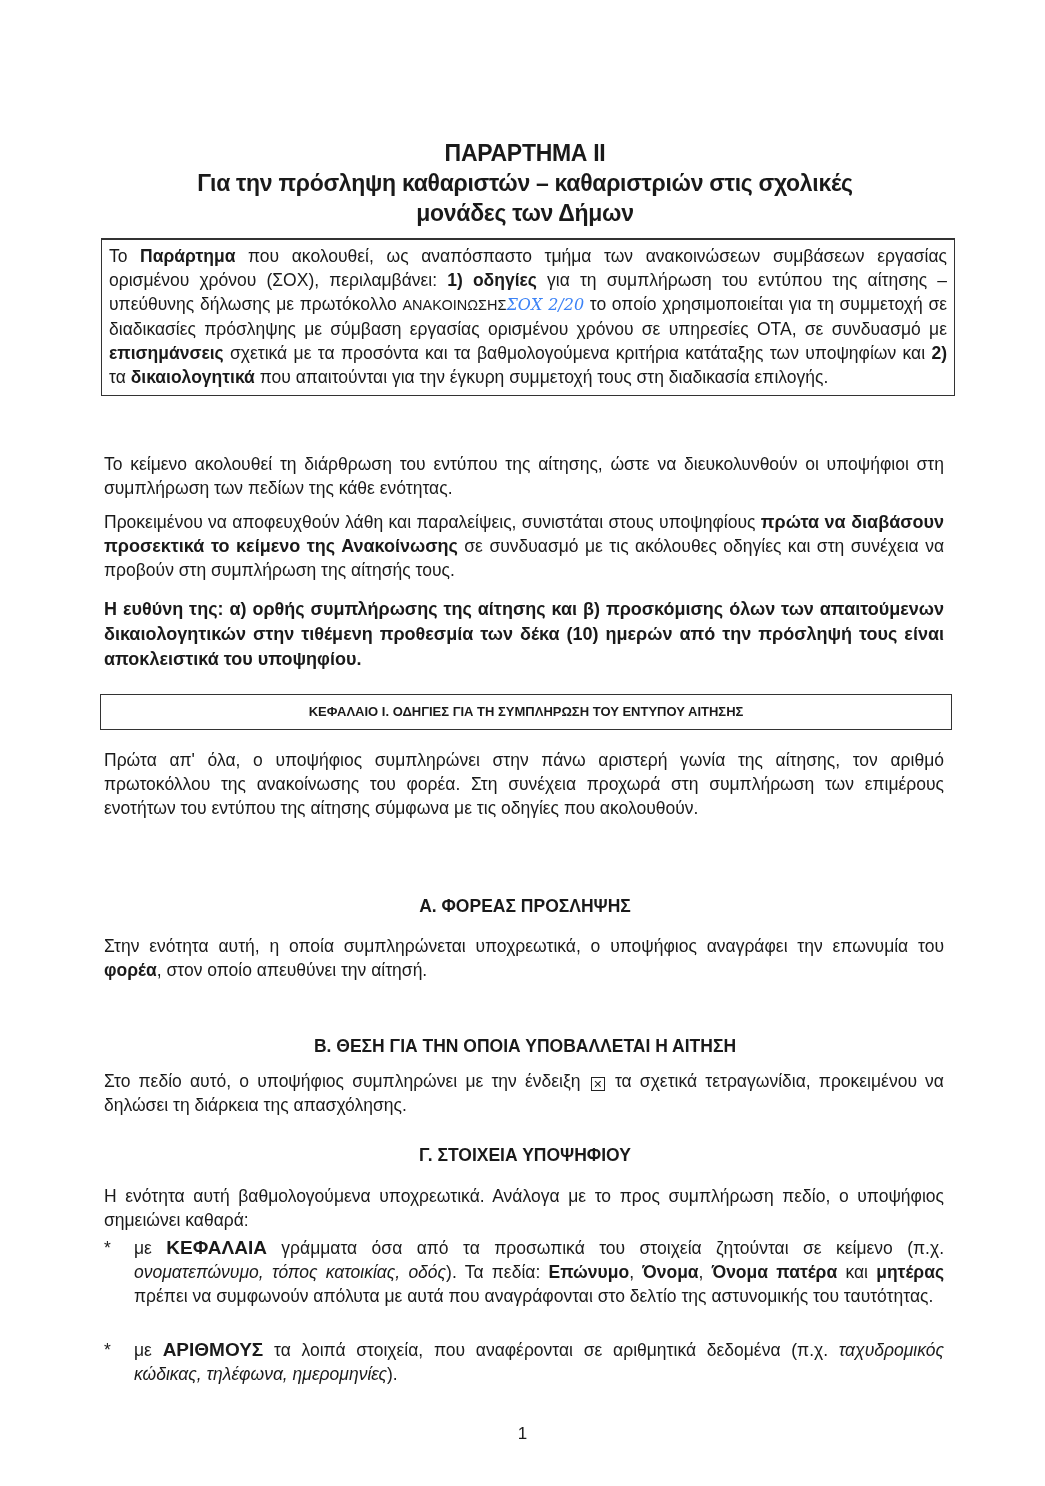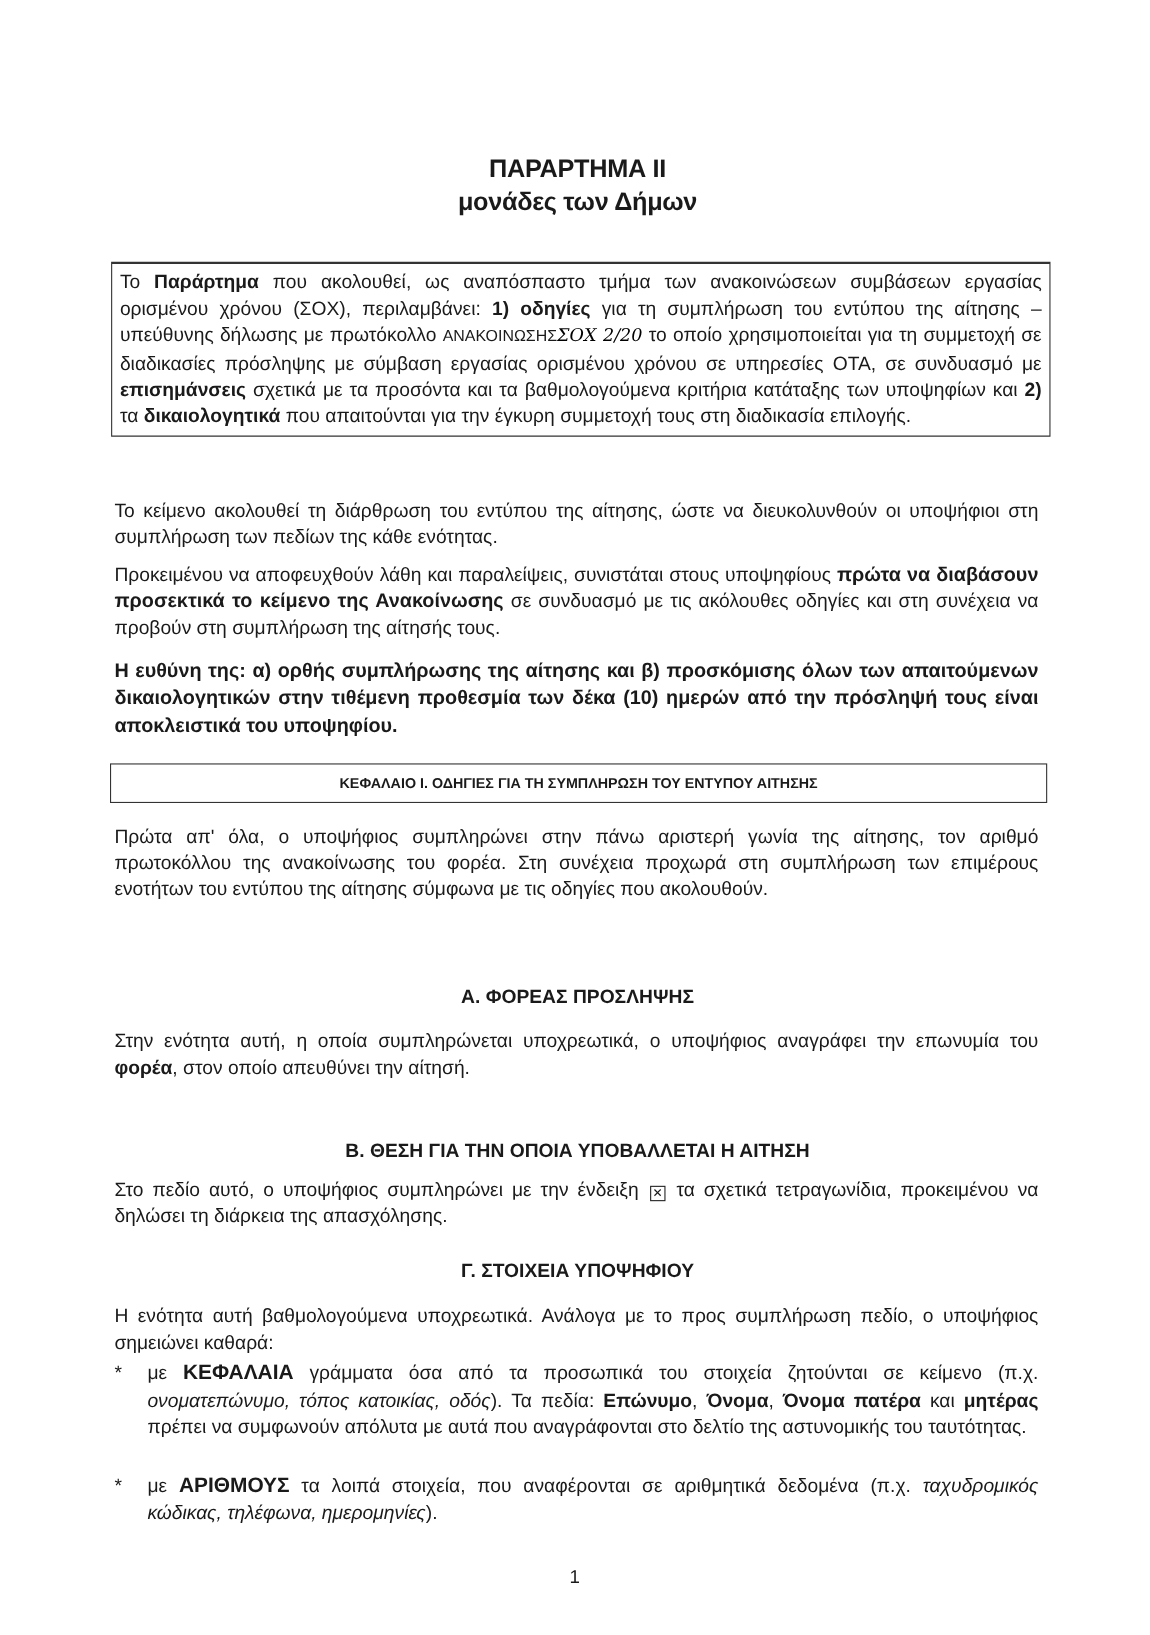--- a/index.html
+++ b/index.html
@@ -17,41 +17,42 @@
   }
   .para { position: absolute; left: 104px; width: 840px; font-size: 17.5px; line-height: 24px; text-align: justify; }
   .b { font-weight: bold; }
   .i { font-style: italic; }
   .bold-para { font-weight: bold; font-size: 18px; line-height: 25px; }
   .chapter-box {
     position: absolute; left: 100px; top: 694px; width: 850px; height: 34px;
     border: 1.5px solid #333; text-align: center; font-weight: bold; font-size: 13px; line-height: 34px;
   }
   .section-heading { position: absolute; left: 100px; width: 850px; text-align: center; font-weight: bold; font-size: 17.5px; }
-  .handwritten { color: #000000; font-style: italic; font-family: "DejaVu Serif", serif; font-size: 16px; }
+  .handwritten { color: #3b82f6; font-style: italic; font-family: "DejaVu Serif", serif; font-size: 16px; }
   .smallcaps { font-size: 14.5px; }
   .checkbox-glyph {
     display: inline-block; width: 12px; height: 12px; border: 1.5px solid #222; position: relative; top: 1px;
     font-size: 11px; line-height: 12px; text-align: center; margin: 0 2px;
   }
   .bullet { position: absolute; left: 104px; width: 840px; font-size: 17.5px; line-height: 24px; text-align: justify; }
   .bullet .star { position: absolute; left: 0; top: 0; width: 20px; }
   .bullet .content { margin-left: 30px; }
   .page-number { position: absolute; left: 0; width: 1045px; top: 1424px; text-align: center; font-size: 17px; }
   .speck { position: absolute; width: 2px; height: 2px; background: #999; border-radius: 1px; }
 </style>
 </head>
 <body>
 
 <div class="page">
 
   <div class="speck" style="left:446px;top:158px;"></div>
 
   <div class="title-block">
     <div class="title-line">ΠΑΡΑΡΤΗΜΑ ΙΙ</div>
+    <div class="title-line">Για την πρόσληψη καθαριστών – καθαριστριών στις σχολικές</div>
     <div class="title-line">μονάδες των Δήμων</div>
   </div>
 
   <div class="intro-box">
     <span>Το </span><span class="b">Παράρτημα</span><span> που ακολουθεί, ως αναπόσπαστο τμήμα των ανακοινώσεων συμβάσεων εργασίας ορισμένου χρόνου (ΣΟΧ), περιλαμβάνει: </span><span class="b">1) οδηγίες</span><span> για τη συμπλήρωση του εντύπου της αίτησης – υπεύθυνης δήλωσης με πρωτόκολλο </span><span class="smallcaps">ΑΝΑΚΟΙΝΩΣΗΣ</span><span class="handwritten">ΣΟΧ 2/20</span><span> το οποίο χρησιμοποιείται για τη συμμετοχή σε διαδικασίες πρόσληψης με σύμβαση εργασίας ορισμένου χρόνου σε υπηρεσίες ΟΤΑ, σε συνδυασμό με </span><span class="b">επισημάνσεις</span><span> σχετικά με τα προσόντα και τα βαθμολογούμενα κριτήρια κατάταξης των υποψηφίων και </span><span class="b">2)</span><span> τα </span><span class="b">δικαιολογητικά</span><span> που απαιτούνται για την έγκυρη συμμετοχή τους στη διαδικασία επιλογής.</span>
   </div>
 
   <div class="para" style="top:452px;">Το κείμενο ακολουθεί τη διάρθρωση του εντύπου της αίτησης, ώστε να διευκολυνθούν οι υποψήφιοι στη συμπλήρωση των πεδίων της κάθε ενότητας.</div>
 
   <div class="para" style="top:510px;">

